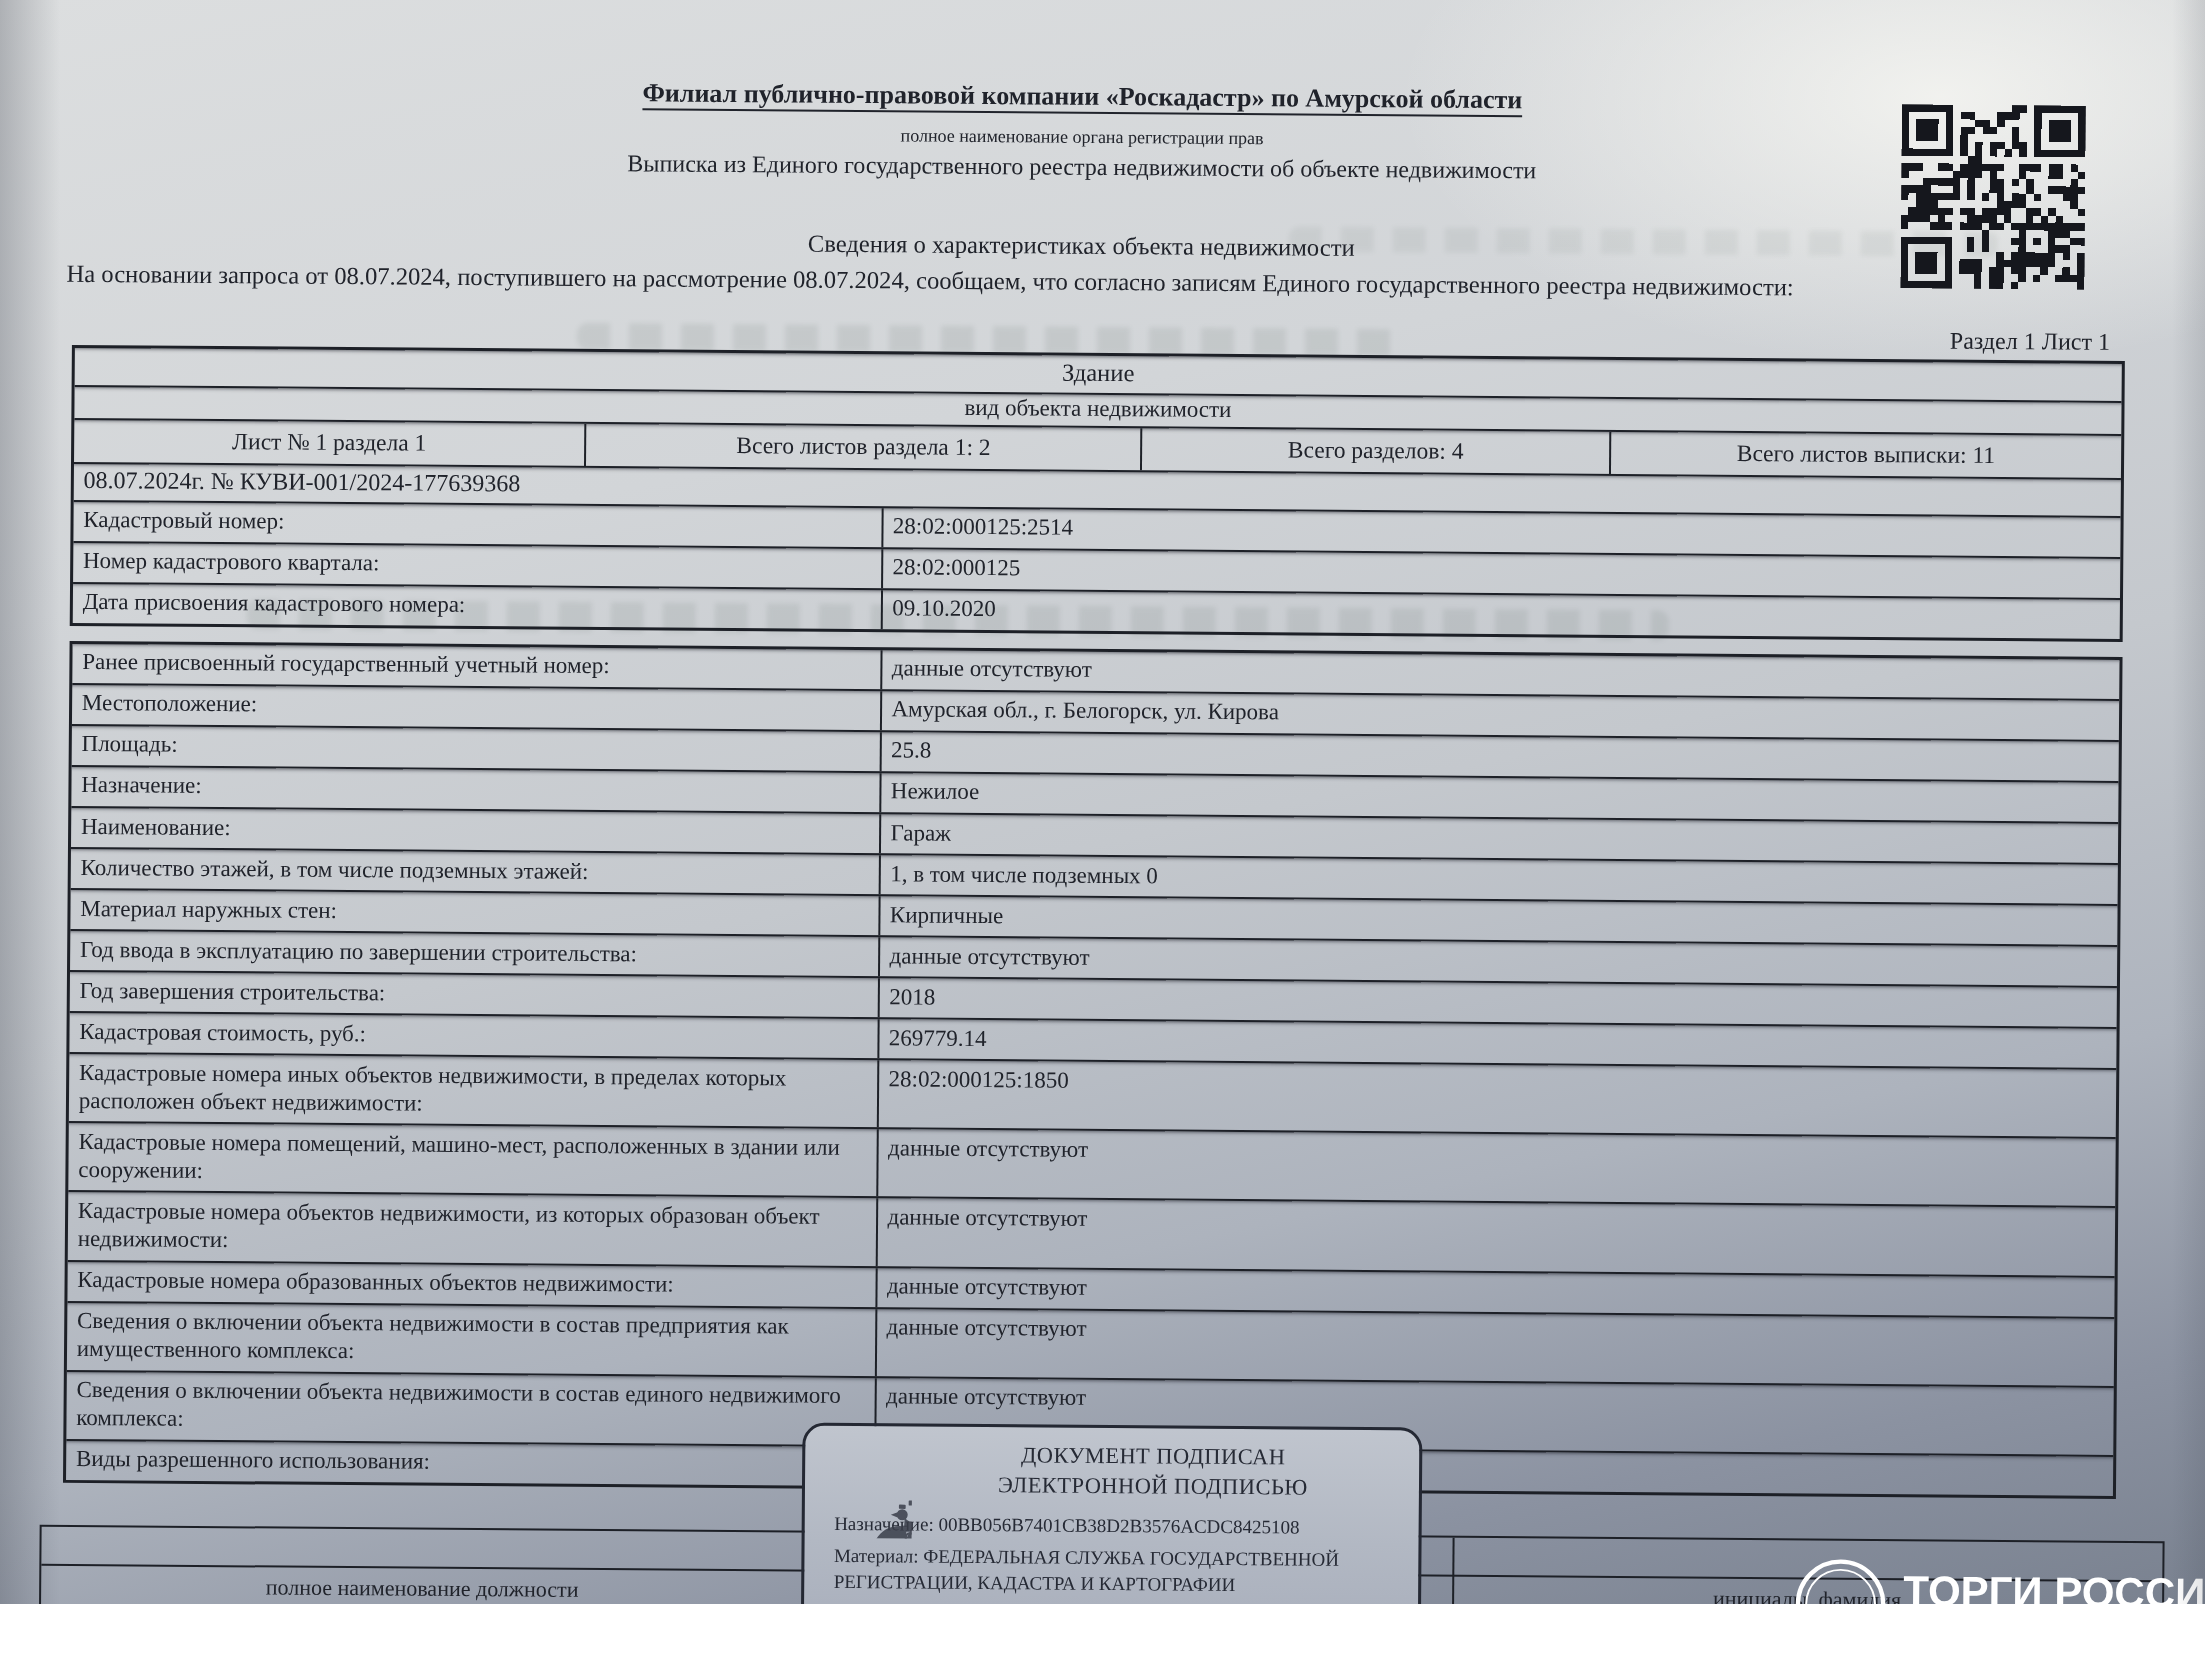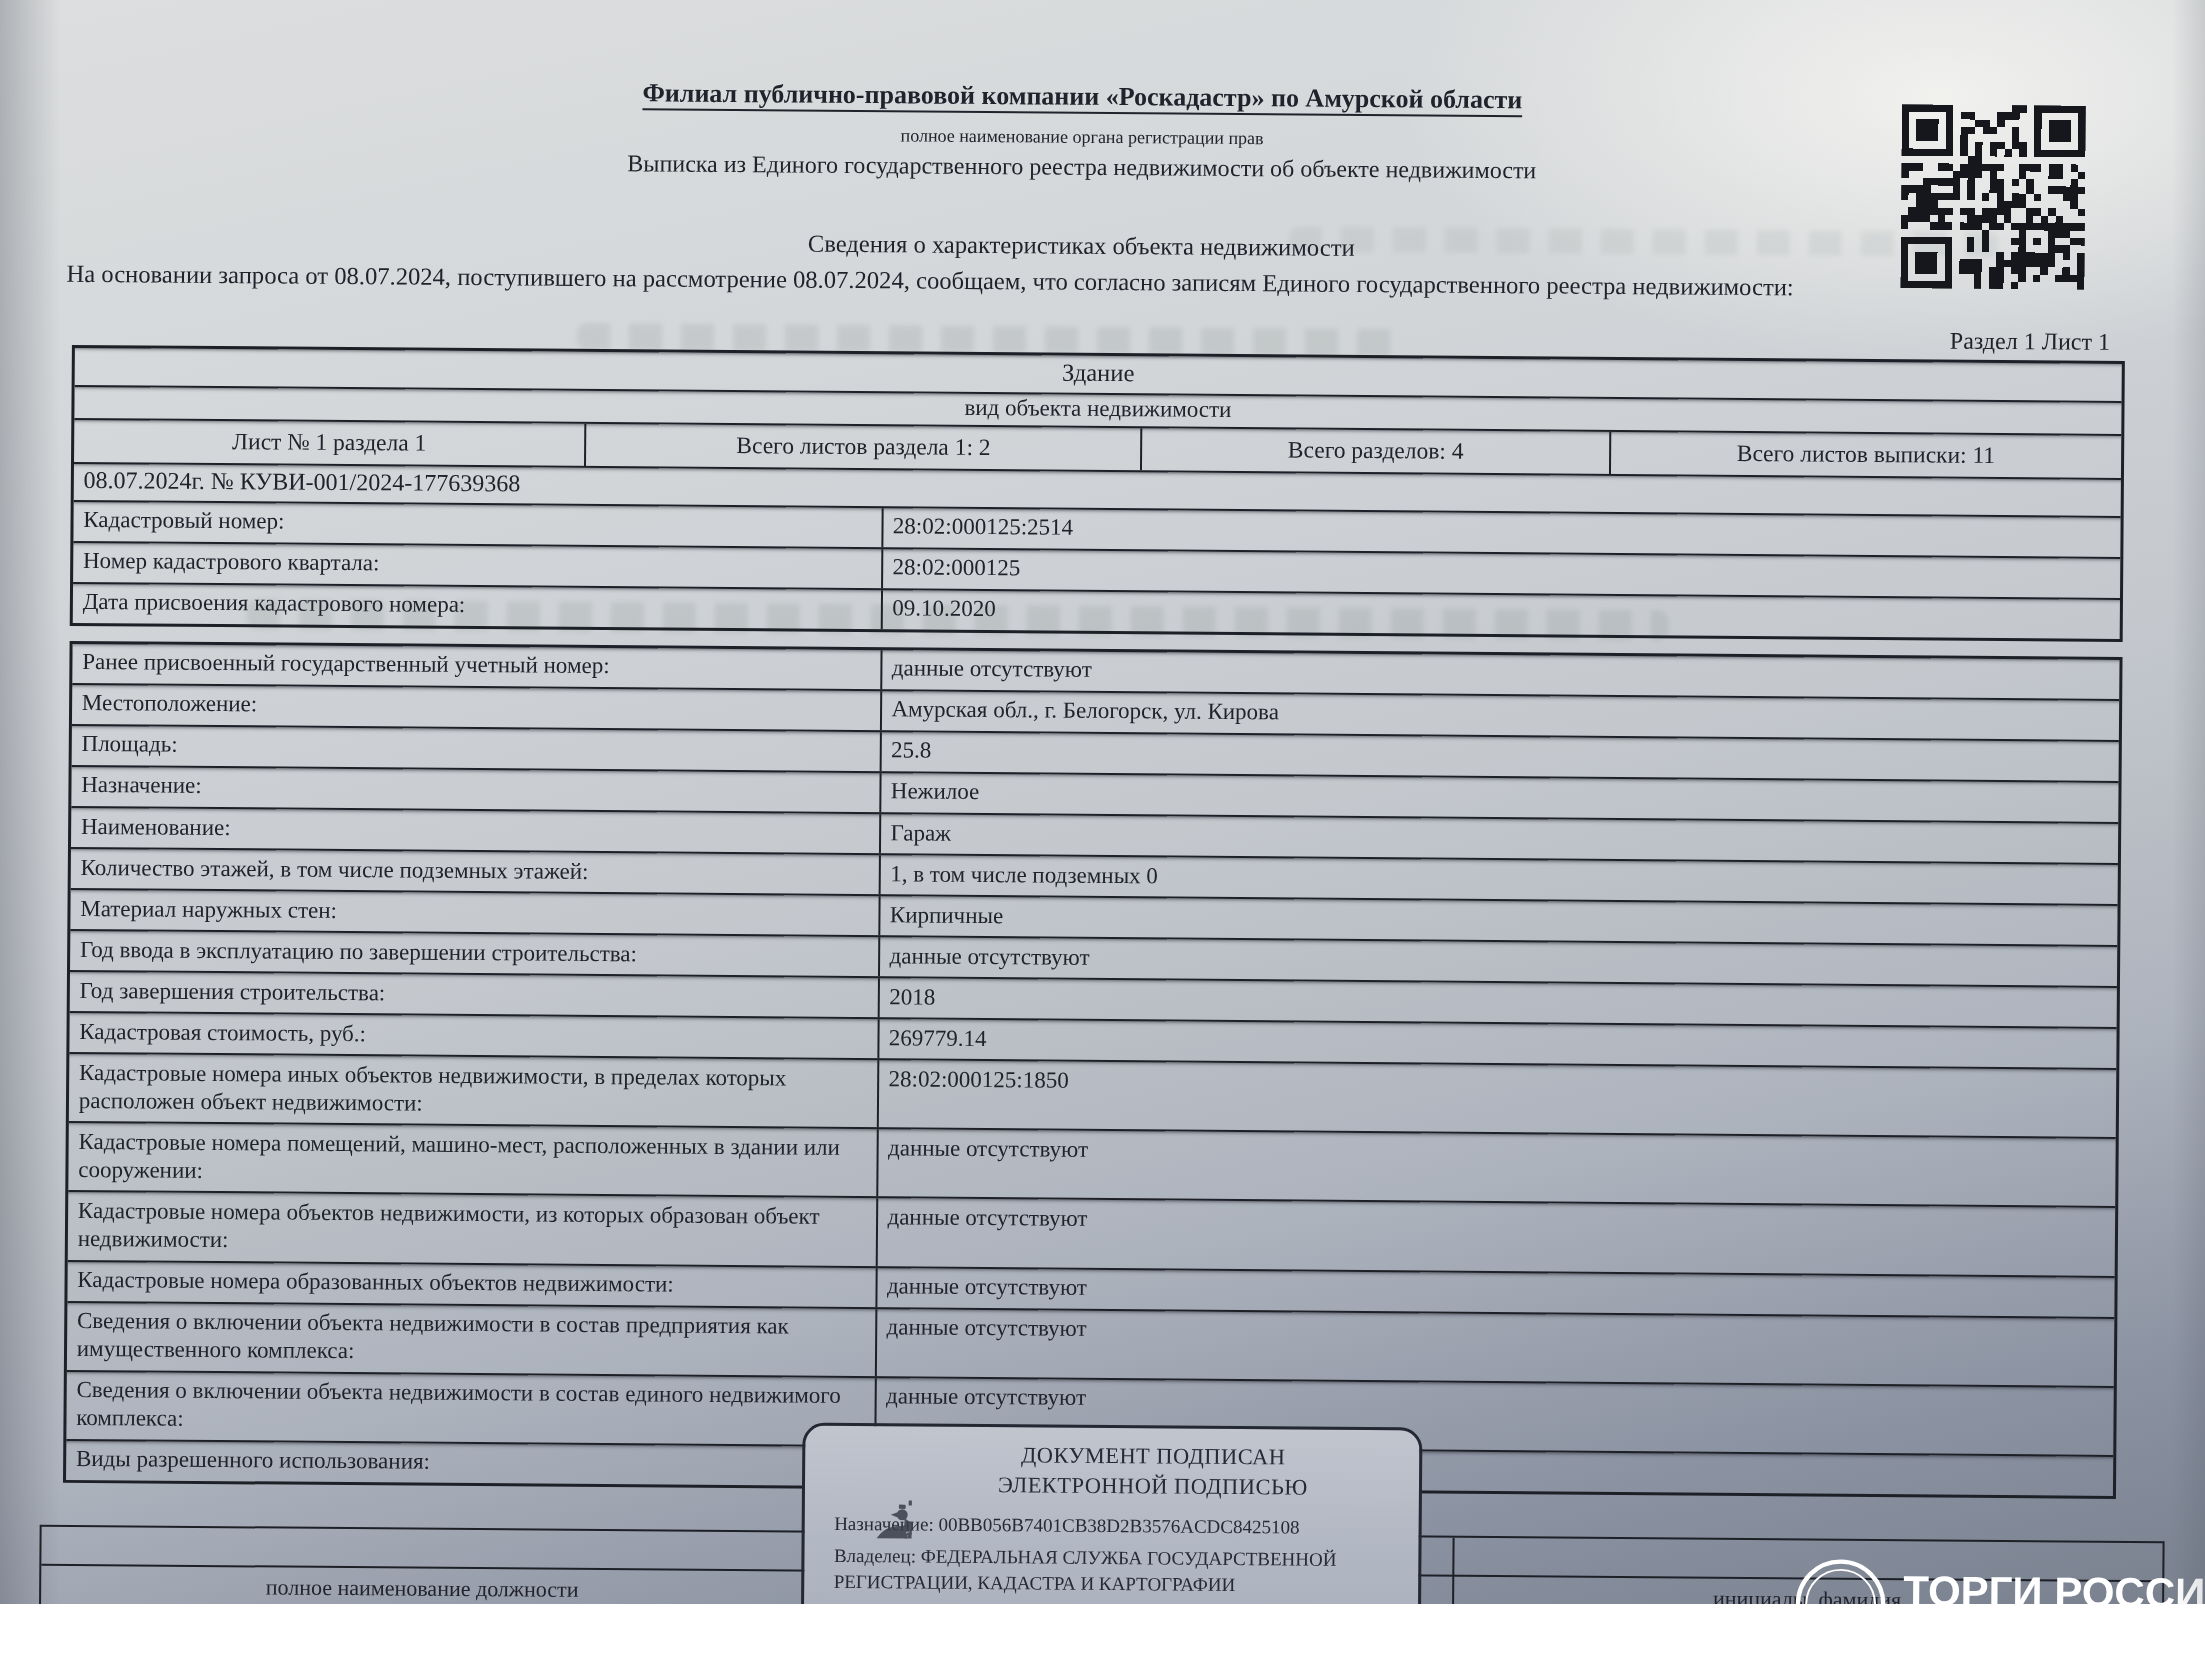--- a/index.html
+++ b/index.html
@@ -548,21 +548,21 @@
             <use href="#eagle"></use>
           </svg>
       </div>
       <div class="stamp-line">ДОКУМЕНТ ПОДПИСАН</div>
       <div class="stamp-line">ЭЛЕКТРОННОЙ ПОДПИСЬЮ</div>
       <div class="stamp-cert">
         <span>Назначение:</span>
         <span>00BB056B7401CB38D2B3576ACDC8425108</span>
       </div>
       <div class="stamp-owner">
-        <span>Владелец:</span>
+        <span>Материал:</span>
         <span>ФЕДЕРАЛЬНАЯ СЛУЖБА ГОСУДАРСТВЕННОЙ РЕГИСТРАЦИИ, КАДАСТРА И КАРТОГРАФИИ</span>
       </div>
       <div class="stamp-valid">
         <span>Кадастровые:</span>
         <span>с 27.06.2023 по 19.09.2024</span>
       </div>
     </div>
 
     <div class="logo">
       <svg class="logo-emblem" viewBox="-100 -100 200 200">

